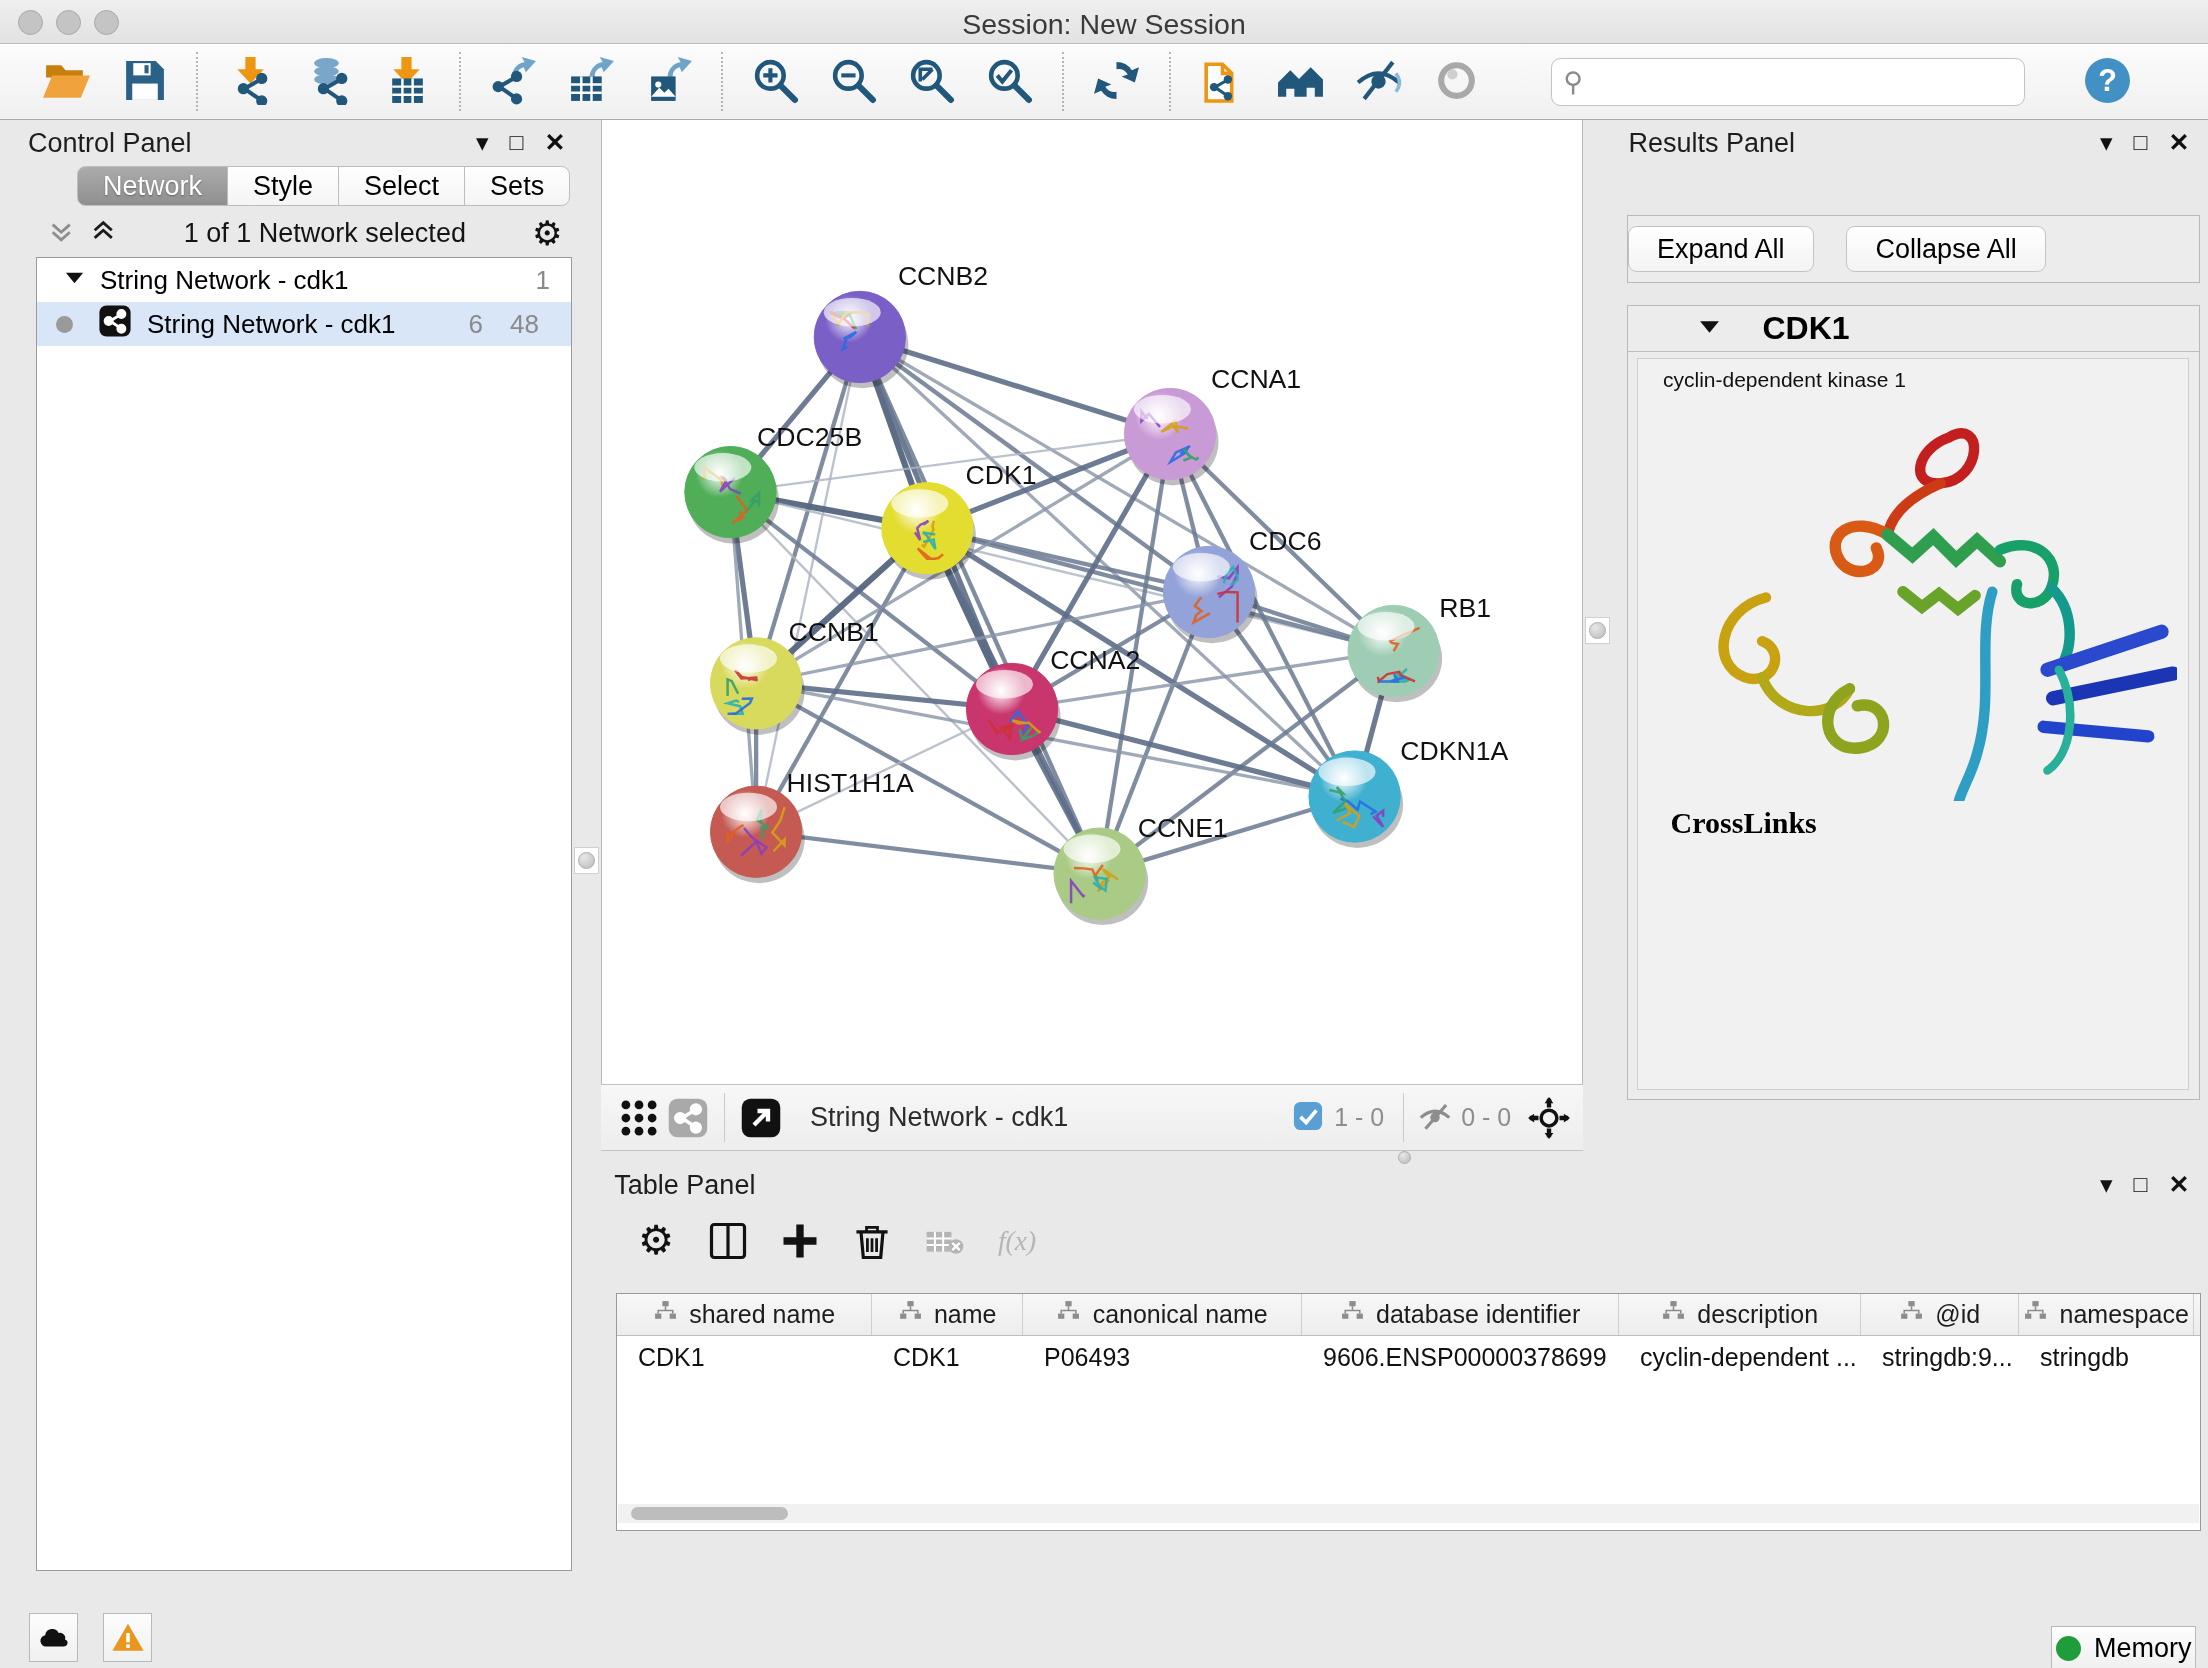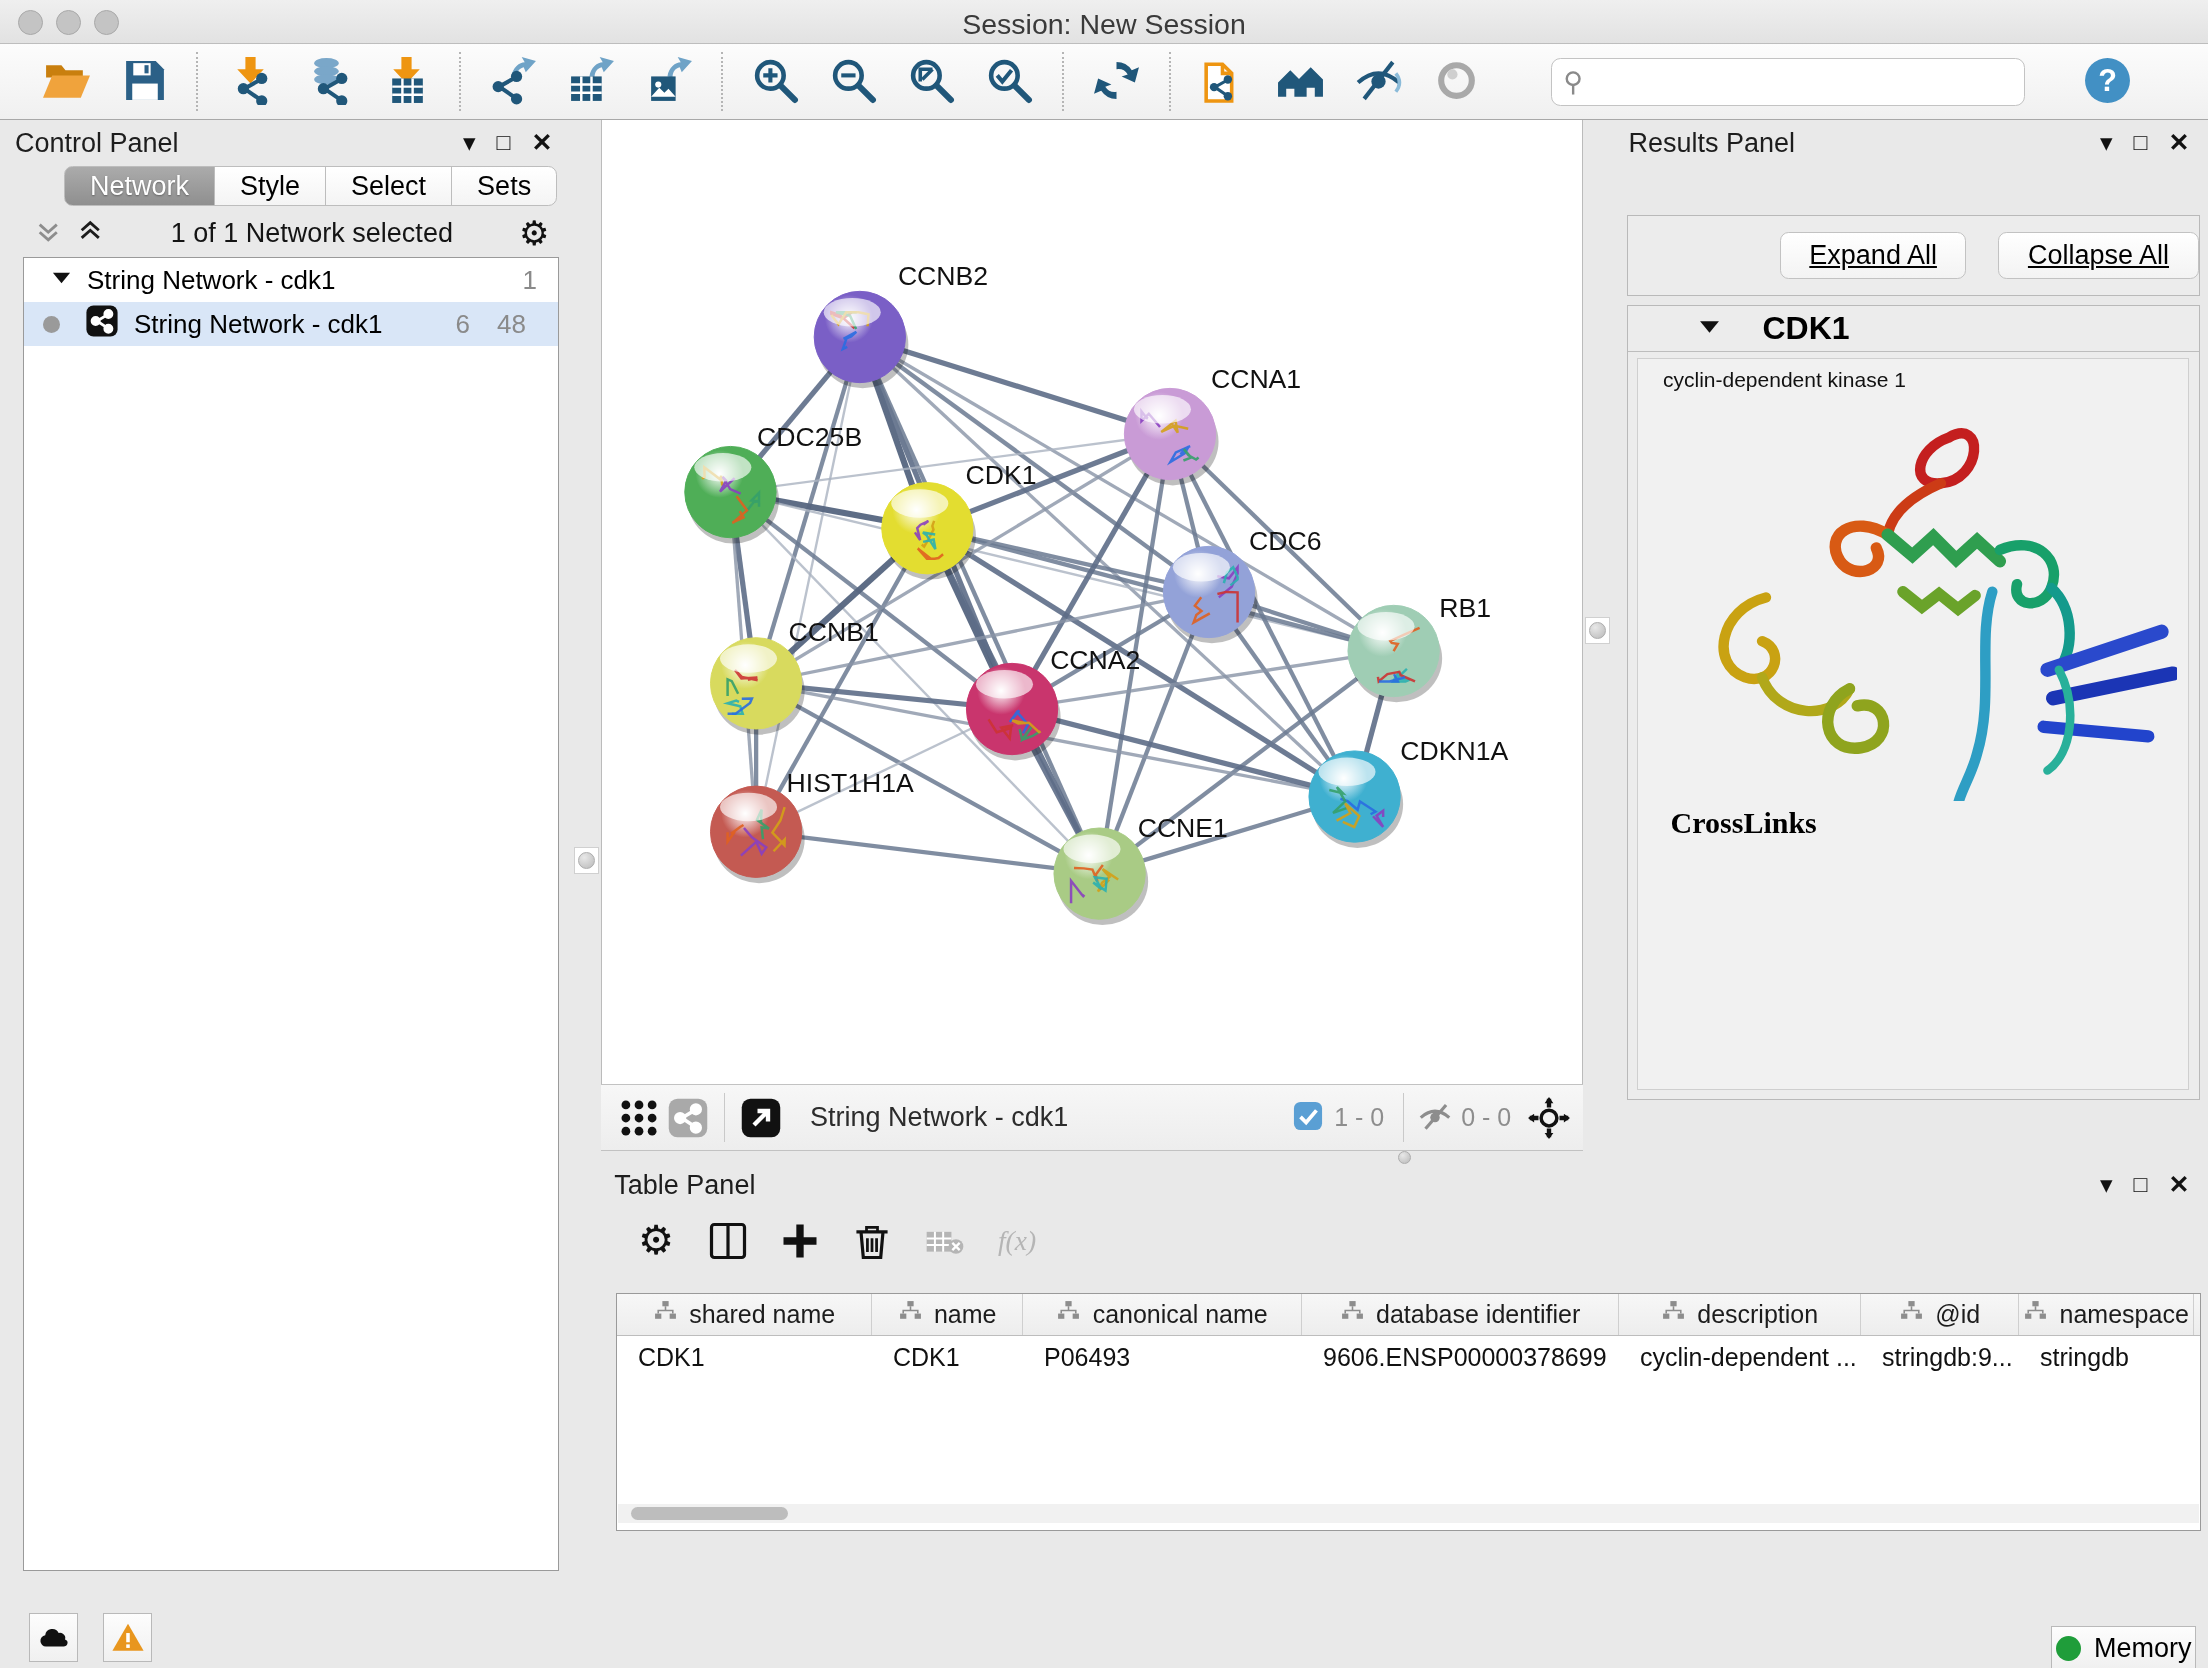--- a/index.html
+++ b/index.html
@@ -22,21 +22,21 @@
   #help-btn { margin-left:44px; }
 
   
   .panel-title { font-size:27px; color:#1d1d1d; }
   .panel-icons { display:flex; gap:21px; align-items:center; }
   .pi { font-size:25px; color:#111; cursor:default; }
   .pi.sq { font-size:23px; font-weight:400; }
   .pi.x { font-weight:700; }
 
   
-  #control-panel { left:0; top:120px; width:571px; height:1484px; }
+  #control-panel { left:13px; top:120px; width:571px; height:1484px; }
   .seg-tab { height:40px; border:1px solid #bdbdbd; background:linear-gradient(#ffffff,#f4f4f4); font-size:27px; display:flex; align-items:center; justify-content:center; padding:4px 25px; margin-left:-1px; }
   .seg-tab.sel { background:linear-gradient(#ababab,#8f8f8f); color:#fff; text-shadow:0 1px 1.9px rgba(0,0,0,.35); }
   .seg-first { border-radius:8.6px 0 0 8.6px; }
   .seg-last { border-radius:0 8.6px 8.6px 0; }
   #net-list-box { left:23px; top:137px; width:536px; height:1314px; background:#fff; border:1.9px solid #9a9a9a; }
   .tree-row { height:44px; display:flex; align-items:center; font-size:26px; }
   .tree-row.sel { background:#d9e6f7; }
   .count { color:#8a8a8a; }
 
   
@@ -608,21 +608,21 @@
     </div>
 </div>
 
 <div id="results-panel" class="abs">
   <div class="abs" style="left:11.4px;top:7.6px;"><span class="panel-title">Results Panel</span></div>
   <div class="panel-icons abs" style="left:483px;top:7.6px;">
     <span class="pi">▾</span>
     <span class="pi sq">□</span>
     <span class="pi x">✕</span>
   </div>
-  <div class="rp-box abs" style="left:9.5px;top:95px;width:573px;height:81px;display:flex;align-items:center;justify-content:flex-end;gap:32px;text-decoration:underline;">
+  <div class="rp-box abs" style="left:9.5px;top:95px;width:573px;height:68px;display:flex;align-items:center;justify-content:flex-start;gap:32px;">
     <button class="white-btn">Expand All</button>
     <button class="white-btn">Collapse All</button>
   </div>
   <div class="rp-box abs" style="left:9.5px;top:185px;width:573px;height:795px;">
     <div style="height:46px;border-bottom:1px solid #bdbdbd;display:flex;align-items:center;">
       <span style="margin:0 42px 0 70px;">
         <svg width="23" height="23" viewBox="0 0 22 22">
             <path d="M2 5l9 11L20 5z" fill="#111"></path>
           </svg></span>
       <span style="font-size:32px;font-weight:700;">CDK1</span>

